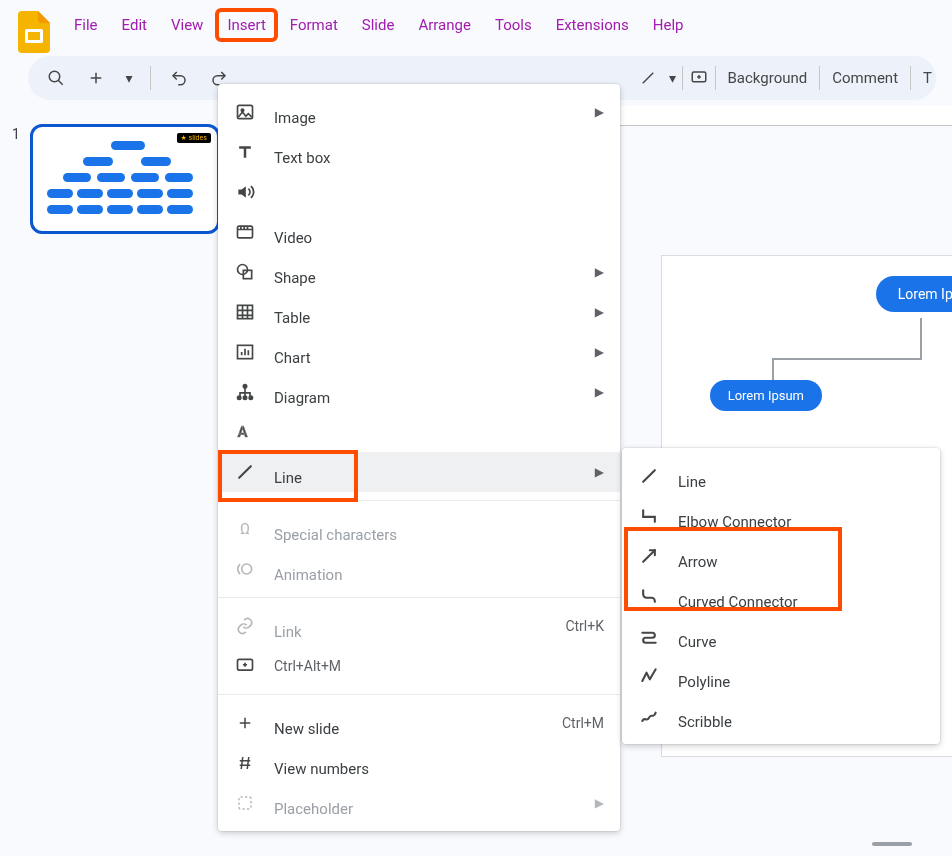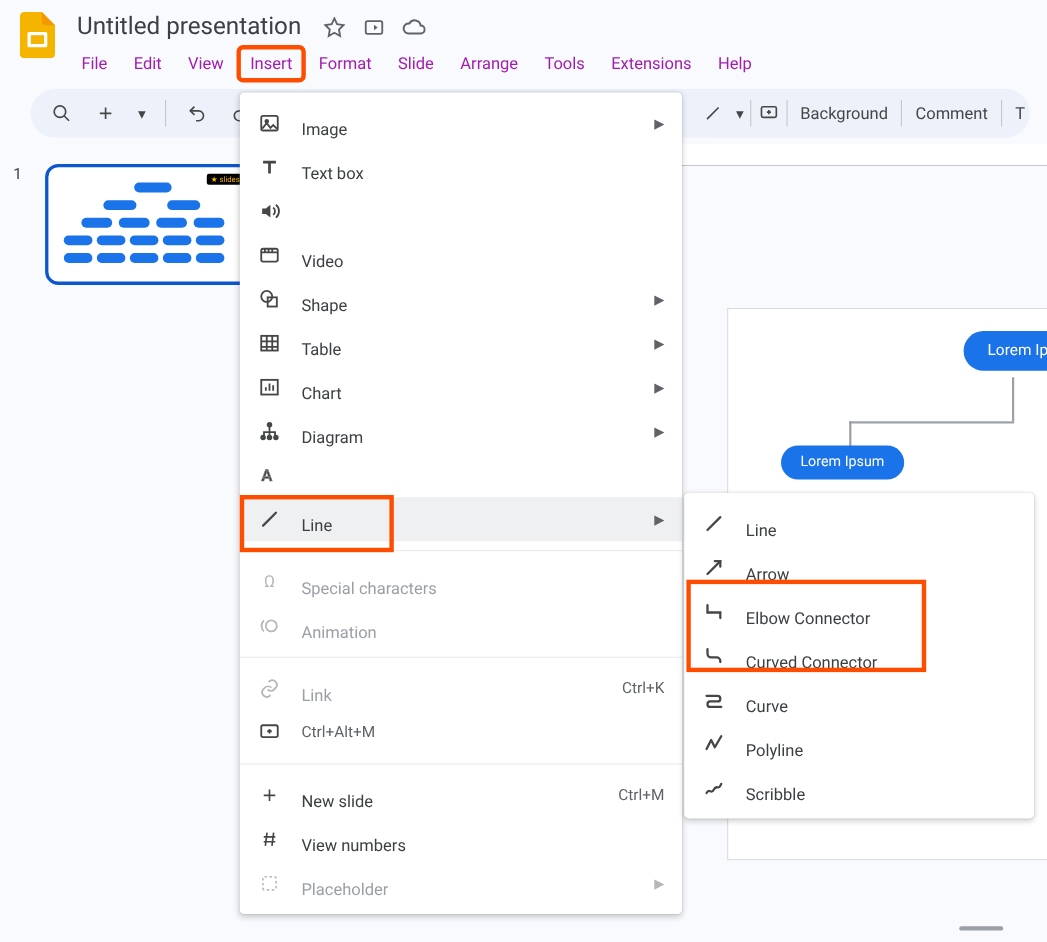--- a/index.html
+++ b/index.html
@@ -76,21 +76,21 @@
   }
   .thumbs {
     width: 250px;
     padding: 18px 12px;
   }
   .thumbrow { display:flex; gap:10px; align-items:flex-start;}
   .thumbnum { font-size:14px; color:#3c4043; padding-top:2px;}
   .thumb {
     width: 190px; height: 110px;
     border: 3px solid #0b57d0; border-radius:12px;
-    background:#fff; position:relative; overflow:hidden;margin-left:11px;
+    background:#fff; position:relative; overflow:hidden;
   }
   .thumb .badge{
     position:absolute; top:6px; right:6px;
     background:#000; color:#f4b400; font-size:7px;
     padding:1px 4px; border-radius:2px;
   }
   .canvaswrap {
     flex:1; position:relative; overflow:hidden;
   }
   .ruler {
@@ -179,39 +179,20 @@
 <div class="titlebar">
   <div class="logo">
     <svg width="32" height="42" viewBox="0 0 32 42">
       <path d="M4 0h16l12 12v26a4 4 0 0 1-4 4H4a4 4 0 0 1-4-4V4a4 4 0 0 1 4-4z" fill="#f4b400"></path>
       <path d="M20 0l12 12H24a4 4 0 0 1-4-4V0z" fill="#f29900"></path>
       <rect x="7" y="18" width="18" height="14" rx="1.5" fill="#fff"></rect>
       <rect x="10" y="21" width="12" height="8" fill="#f4b400"></rect>
     </svg>
   </div>
   <div class="titlecol">
-    <div class="titlerow">
-      <span class="title">Untitled presentation</span>
-      <span class="title-icon">
-        <svg width="20" height="20" viewBox="0 0 24 24" fill="none" stroke="#5f6368" stroke-width="2">
-            <path d="M12 2l2.9 6.3L22 9.3l-5 4.9 1.2 7.1L12 17.8 5.8 21.3 7 14.2 2 9.3l7.1-1z"></path>
-          </svg>
-      </span>
-      <span class="title-icon">
-        <svg width="20" height="20" viewBox="0 0 24 24" fill="none" stroke="#5f6368" stroke-width="2">
-            <rect x="3" y="5" width="18" height="14" rx="2"></rect>
-            <path d="M12 9l4 3-4 3V9z" fill="#5f6368" stroke="none"></path>
-          </svg>
-      </span>
-      <span class="title-icon">
-        <svg width="22" height="22" viewBox="0 0 24 24" fill="none" stroke="#5f6368" stroke-width="2">
-            <path d="M7 18a5 5 0 1 1 .8-9.95A6 6 0 0 1 19 10a4 4 0 0 1 0 8H7z"></path>
-          </svg>
-      </span>
-    </div>
     <div class="menubar">
       <span class="menuitem">File</span>
       <span class="menuitem">Edit</span>
       <span class="menuitem">View</span>
       <span class="menuitem highlighted">Insert</span>
       <span class="menuitem">Format</span>
       <span class="menuitem">Slide</span>
       <span class="menuitem">Arrange</span>
       <span class="menuitem">Tools</span>
       <span class="menuitem">Extensions</span>
@@ -481,33 +462,33 @@
     <span class="micon">
         <svg width="20" height="20" viewBox="0 0 24 24" stroke="#444746" stroke-width="2.5" stroke-linecap="round">
           <path d="M5 19L19 5"></path>
         </svg>
       </span>
     <span class="label">Line</span>
   </div>
   <div class="menu-row">
     <span class="micon">
         <svg width="20" height="20" viewBox="0 0 24 24" stroke="#444746" stroke-width="2.5" fill="none" stroke-linecap="round">
+          <path d="M5 5v8h14v6"></path>
+        </svg>
+      </span>
+    <span class="label">Elbow Connector</span>
+  </div>
+  <div class="menu-row">
+    <span class="micon">
+        <svg width="20" height="20" viewBox="0 0 24 24" stroke="#444746" stroke-width="2.5" fill="none" stroke-linecap="round">
           <path d="M5 19L19 5"></path>
           <path d="M13 5h6v6"></path>
         </svg>
       </span>
     <span class="label">Arrow</span>
-  </div>
-  <div class="menu-row">
-    <span class="micon">
-        <svg width="20" height="20" viewBox="0 0 24 24" stroke="#444746" stroke-width="2.5" fill="none" stroke-linecap="round">
-          <path d="M5 5v8h14v6"></path>
-        </svg>
-      </span>
-    <span class="label">Elbow Connector</span>
   </div>
   <div class="menu-row">
     <span class="micon">
         <svg width="20" height="20" viewBox="0 0 24 24" stroke="#444746" stroke-width="2.5" fill="none" stroke-linecap="round">
           <path d="M5 5v5a4 4 0 0 0 4 4h6a4 4 0 0 1 4 4v1"></path>
         </svg>
       </span>
     <span class="label">Curved Connector</span>
   </div>
   <div class="menu-row">

